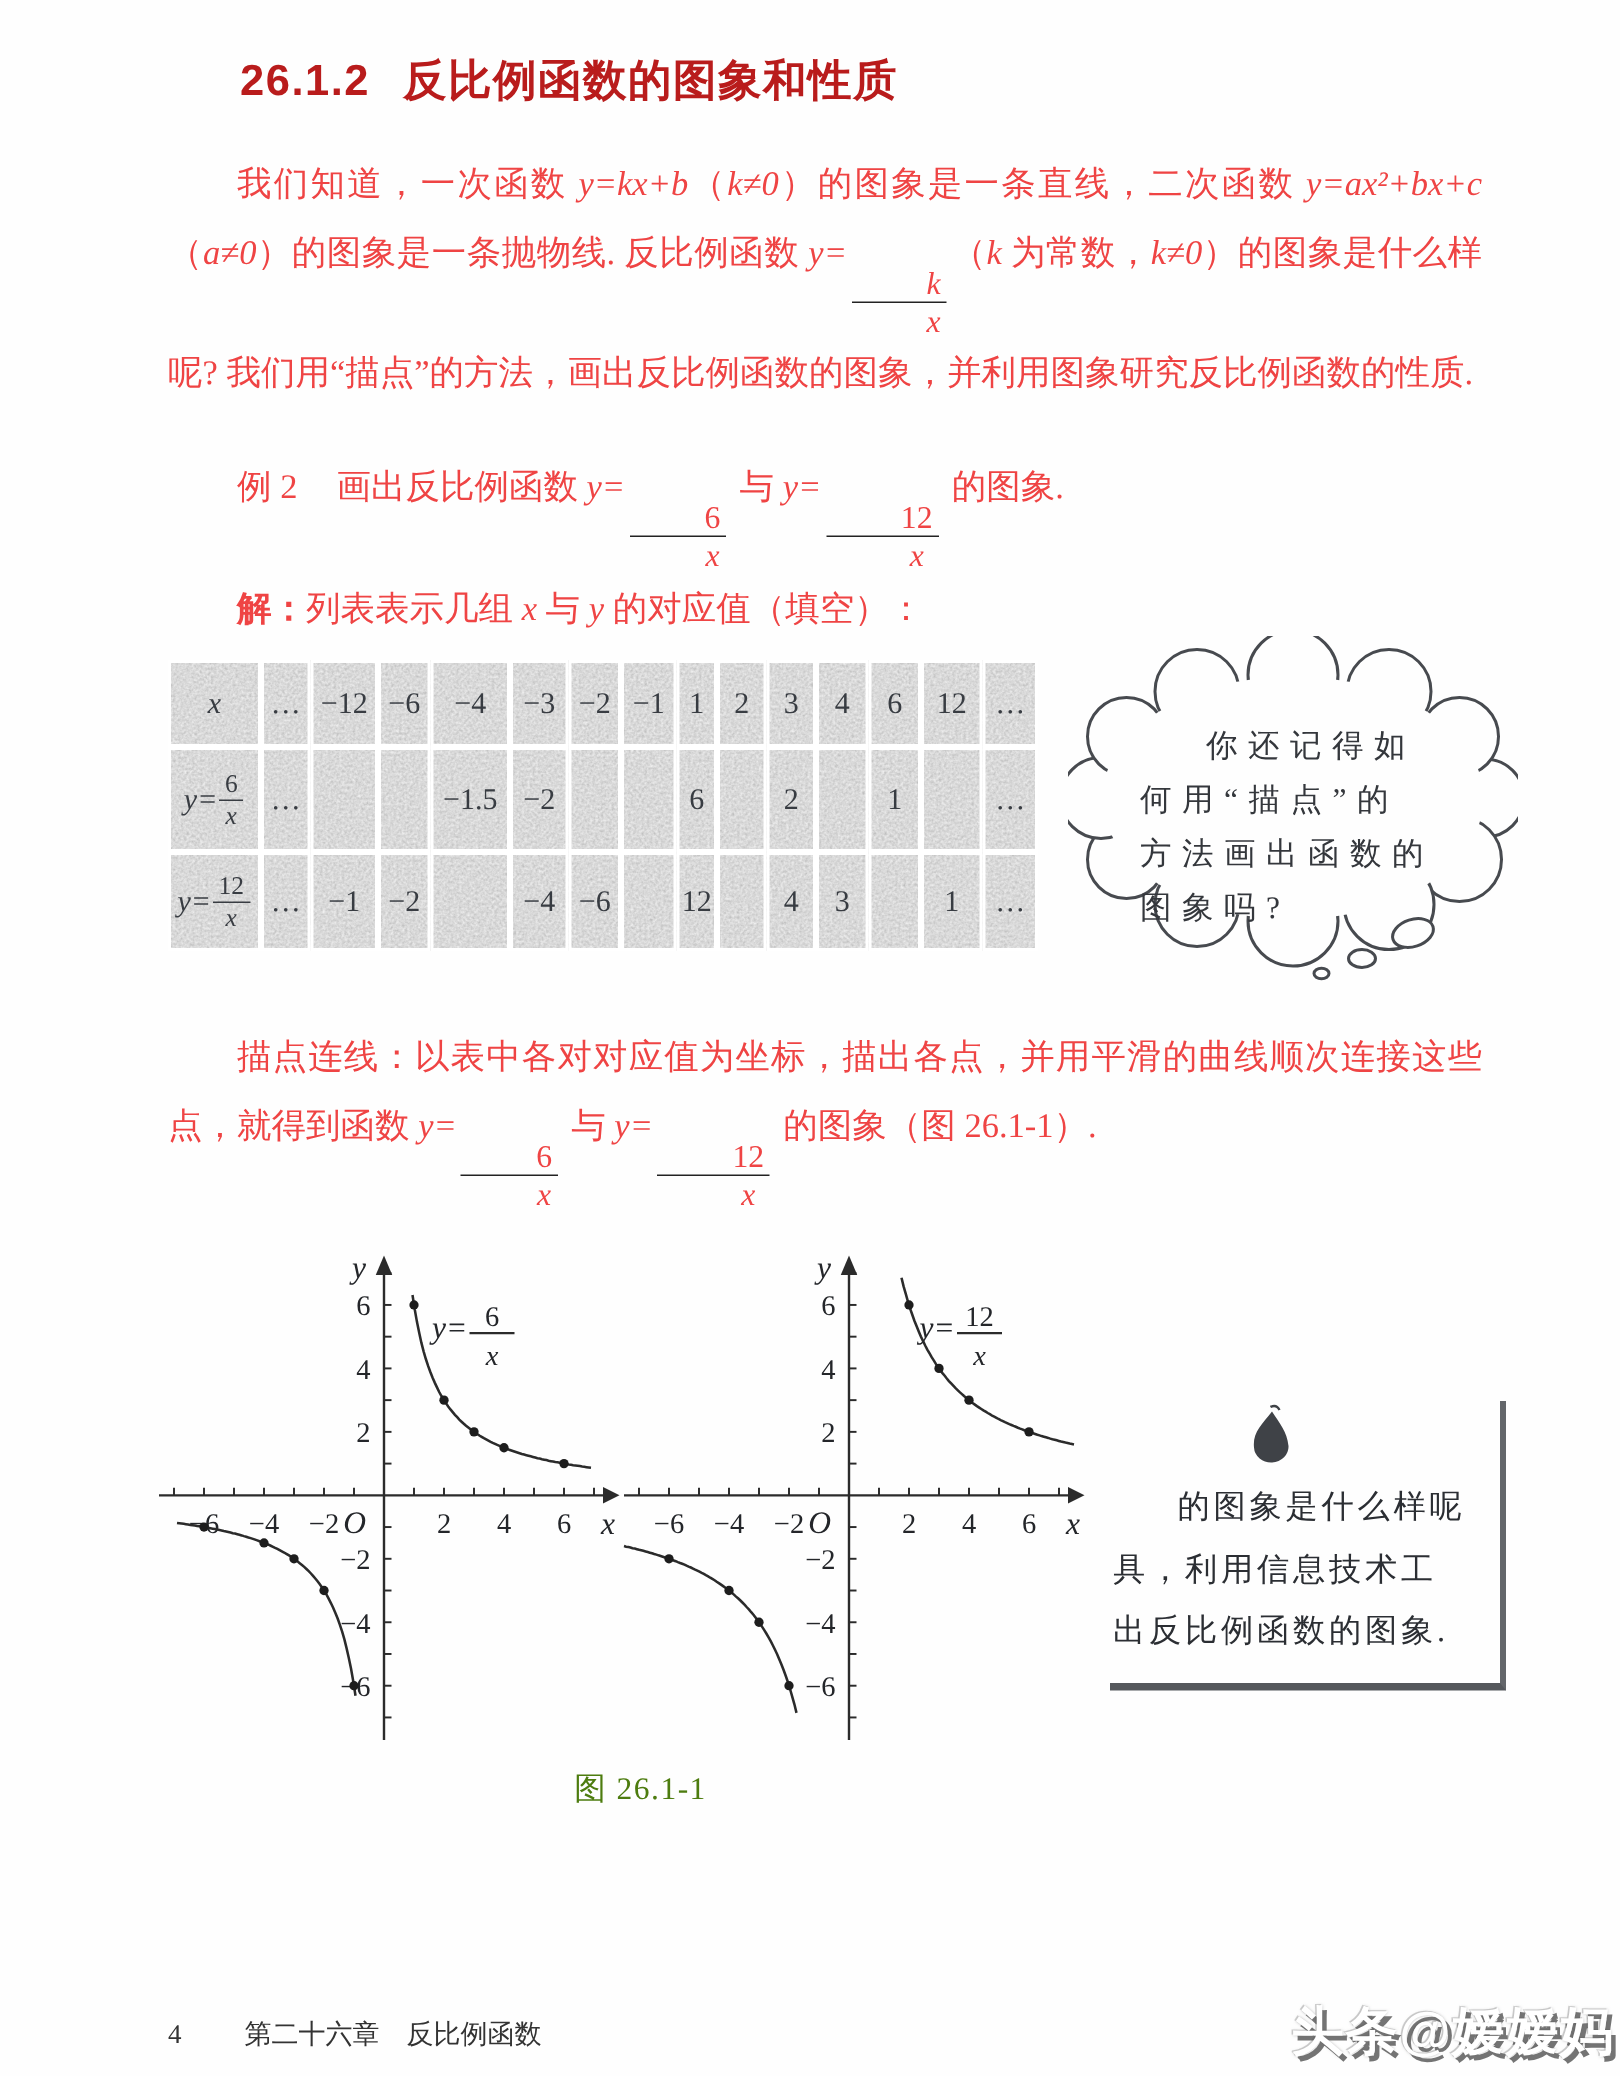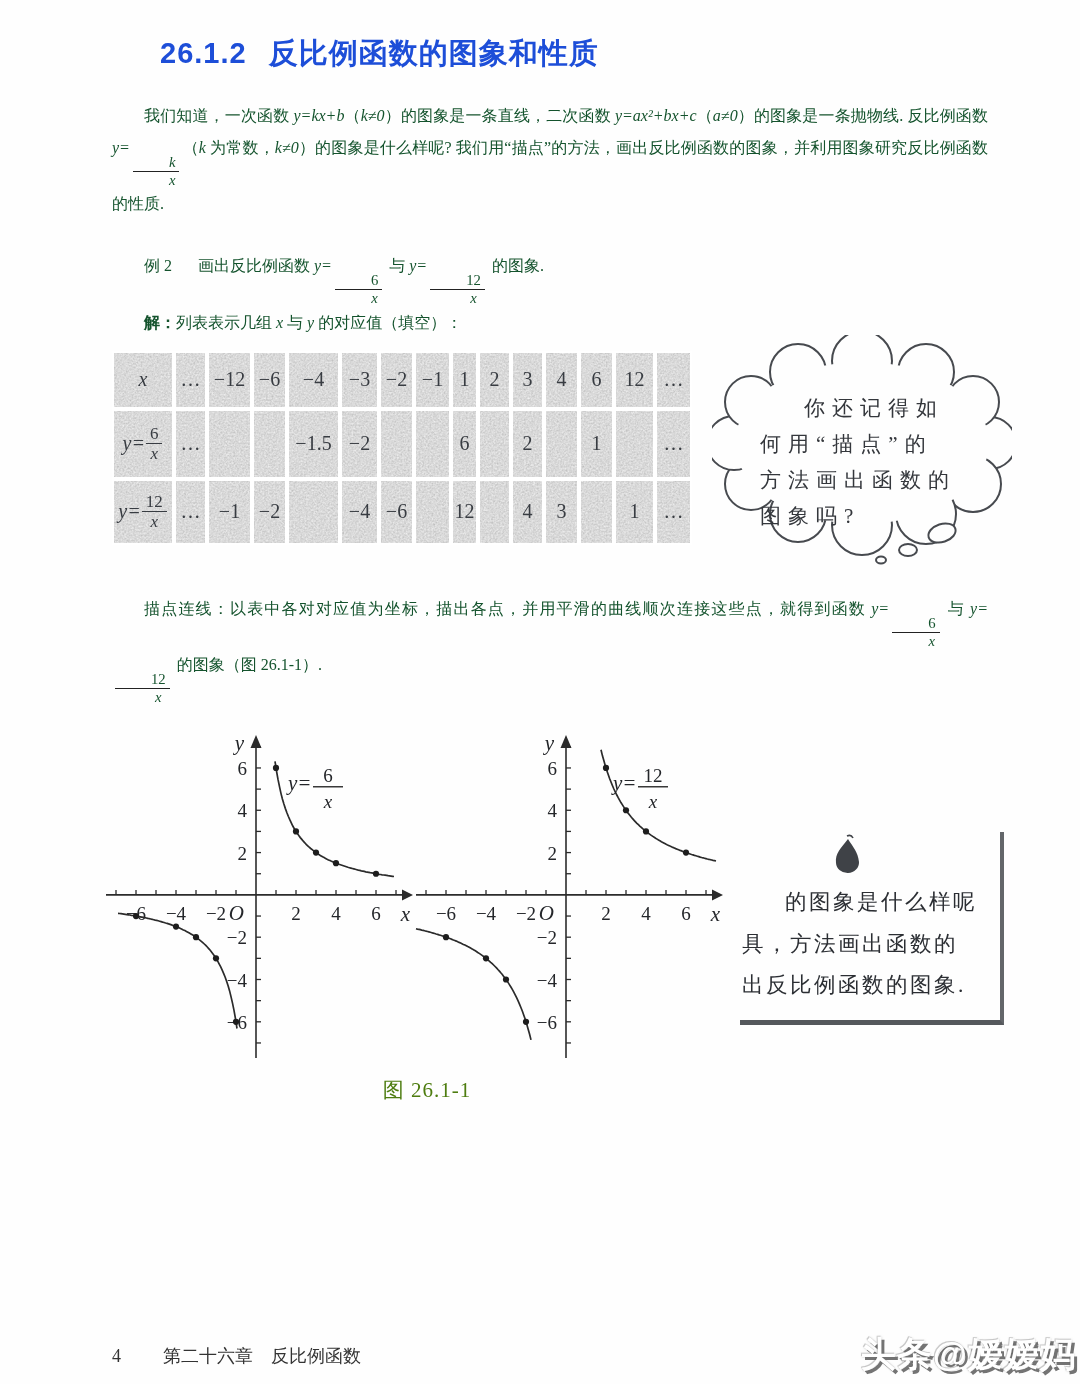--- a/index.html
+++ b/index.html
@@ -4,25 +4,25 @@
 <style>
   html,body{margin:0;padding:0;}
   body{
     width:1080px;height:1384px;position:relative;overflow:hidden;
     background:#fefefe;color:#222;
     font-family:"Liberation Serif","DejaVu Serif",serif;
   }
   .content{padding:28px 92px 0 112px;}
   .page-title{
     font-family:"Liberation Sans","DejaVu Sans",sans-serif;
-    font-weight:bold;font-size:29px;color:#1d4ed8;
+    font-weight:bold;font-size:29px;color:#b91c1c;
     margin:6px 0 26px 48px;letter-spacing:1px;
   }
   .page-title .sec-no{margin-right:22px;}
-  .para{font-size:16px;line-height:1.98;text-align:justify;color:#14532d;}
+  .para{font-size:23px;line-height:1.98;text-align:justify;color:#ef4444;}
   .indent{text-indent:2em;}
   .mi{font-style:italic;font-family:"Liberation Serif","DejaVu Serif",serif;}
   .frac{
     display:inline-flex;flex-direction:column;align-items:center;
     vertical-align:-0.95em;line-height:1.15;font-size:0.92em;margin:0 3px;
   }
   .frac .num{padding:0 4px;border-bottom:1.7px solid #222;}
   .frac .den{padding:0 4px;}
   .gap-r{margin-right:26px;}
   .bold{font-weight:bold;}
@@ -349,21 +349,21 @@
         <line x1="223.99999999999997" y1="54.769230769230774" x2="253.99999999999997" y2="54.769230769230774" stroke="#2b2b2b" stroke-width="1.4"></line>
         <text x="238.99999999999997" y="75.76923076923077" text-anchor="middle" class="eq-den">x</text>
       </svg>
 
     <div class="note">
       <svg class="note-blob" width="38" height="44" viewBox="0 0 38 44">
         <path d="M20 5 C13 14 7 19 8 29 a11.5 10.5 0 0 0 23 -1 C30 18 25 13 20 5 Z" fill="#3f4247"></path>
         <path d="M19 2 q4 -2 6 2" stroke="#3f4247" stroke-width="1.6" fill="none"></path>
       </svg>
       <div class="note-line first">的图象是什么样呢</div>
-      <div class="note-line">具，方法画出函数的</div>
+      <div class="note-line">具，利用信息技术工</div>
       <div class="note-line">出反比例函数的图象.</div>
     </div>
   </div>
 
   <div class="caption">图 26.1-1</div>
 </div>
 
 <div class="footer">
   <span class="pno">4</span><span>第二十六章　反比例函数</span>
 </div>

